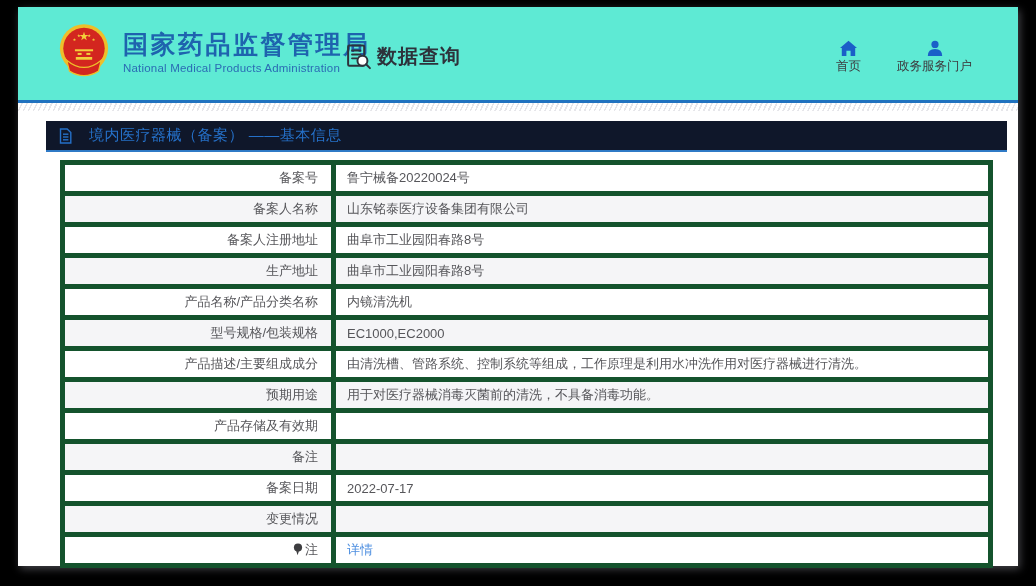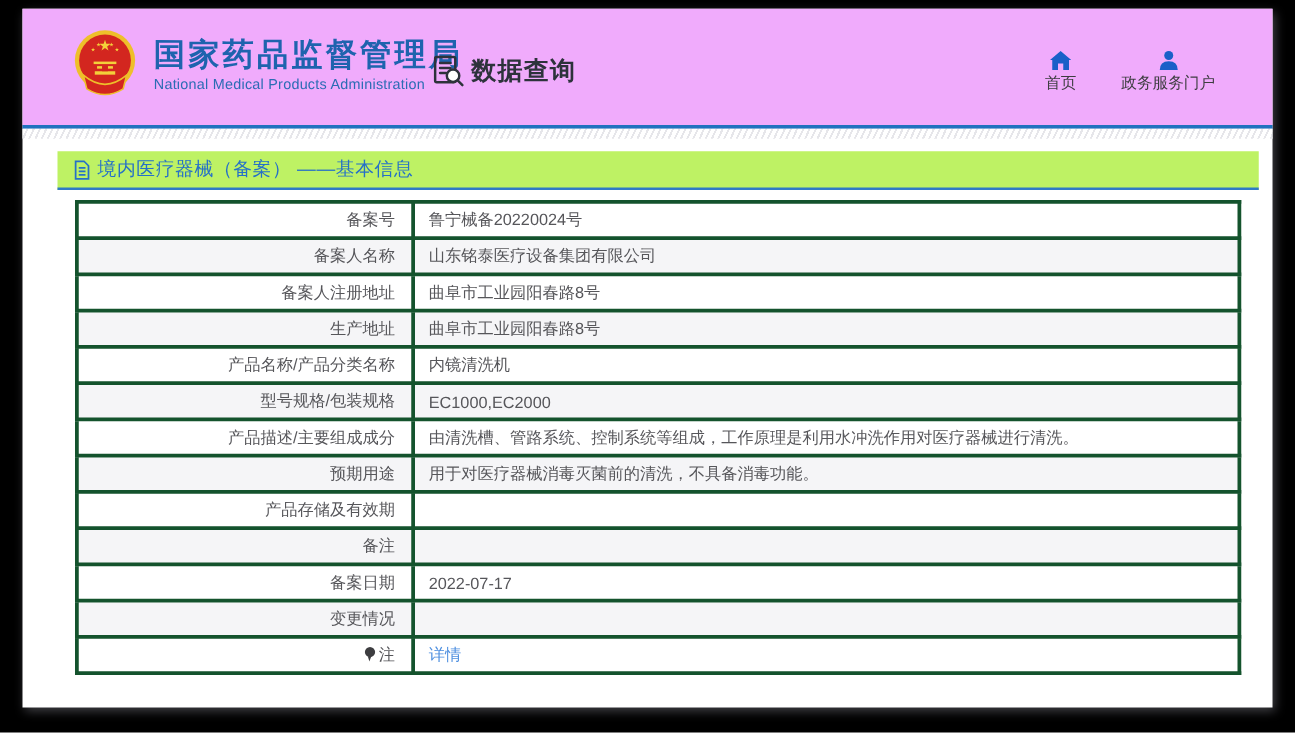--- a/index.html
+++ b/index.html
@@ -8,40 +8,40 @@
     background:#000000;
     font-family:"Liberation Sans","DejaVu Sans",sans-serif;
     position:relative;overflow:hidden;
   }
   .window{
     position:absolute;left:18px;top:7px;width:1000px;height:559px;
     background:#ffffff;
     box-shadow:2px 3px 8px rgba(120,120,130,.55);
   }
   
-  header{position:relative;height:93px;background:#f0abfc;}
+  header{position:relative;height:93px;background:#5eead4;}
   .brand{position:absolute;left:38px;top:15px;display:flex;align-items:center;gap:11px;cursor:pointer;}
   .brand-cn{font-size:25px;font-weight:bold;color:#1e63ae;letter-spacing:2.5px;line-height:1.15;}
   .brand-en{font-size:11.5px;color:#2b6cb4;margin-top:3px;letter-spacing:.2px;}
   .section-title{position:absolute;left:327px;top:36px;display:flex;align-items:flex-start;gap:5px;
     color:#2d323b;font-size:20px;font-weight:bold;letter-spacing:1px;}
   nav{position:absolute;right:46px;top:33px;display:flex;gap:36px;}
   .nav-item{display:flex;flex-direction:column;align-items:center;gap:1px;
     font-size:12.5px;color:#3d3d40;cursor:pointer;white-space:nowrap;}
   .header-border{height:3px;background:#2072bf;}
   .hatch-band{height:8px;background:repeating-linear-gradient(115deg,#ffffff 0 3px,#e6e6ea 3px 4.5px);}
   
   main{padding-top:10px;}
   .page-title-band{
-    margin:0 11px 0 28px;height:29px;background:#bef264;border-bottom:2px solid #2f7ac6;
-    display:flex;align-items:center;gap:6px;padding-left:13px;
+    margin:0 11px 0 28px;height:29px;background:#0f172a;border-bottom:2px solid #2f7ac6;
+    display:flex;align-items:center;gap:17px;padding-left:13px;
     color:#2570c8;font-size:15px;letter-spacing:.5px;
   }
   table{margin:8px 0 0 42px;width:933px;border-collapse:collapse;table-layout:fixed;}
-  td{border:3px solid #14532d;height:26px;padding:0;font-size:13px;color:#56565a;
+  td{border:5px solid #14532d;height:26px;padding:0;font-size:13px;color:#56565a;
      overflow:hidden;white-space:nowrap;}
   tr:nth-child(even) td{background:#f5f5f7;}
   .label-cell{width:253px;text-align:right;padding-right:13px;}
   .value-cell{padding-left:11px;}
   .value-cell a{color:#4e8fe0;text-decoration:none;cursor:pointer;}
   .bulb{display:inline-block;vertical-align:-2px;margin-right:2px;}
   svg{display:block;}
 </style>
 </head>
 <body>

